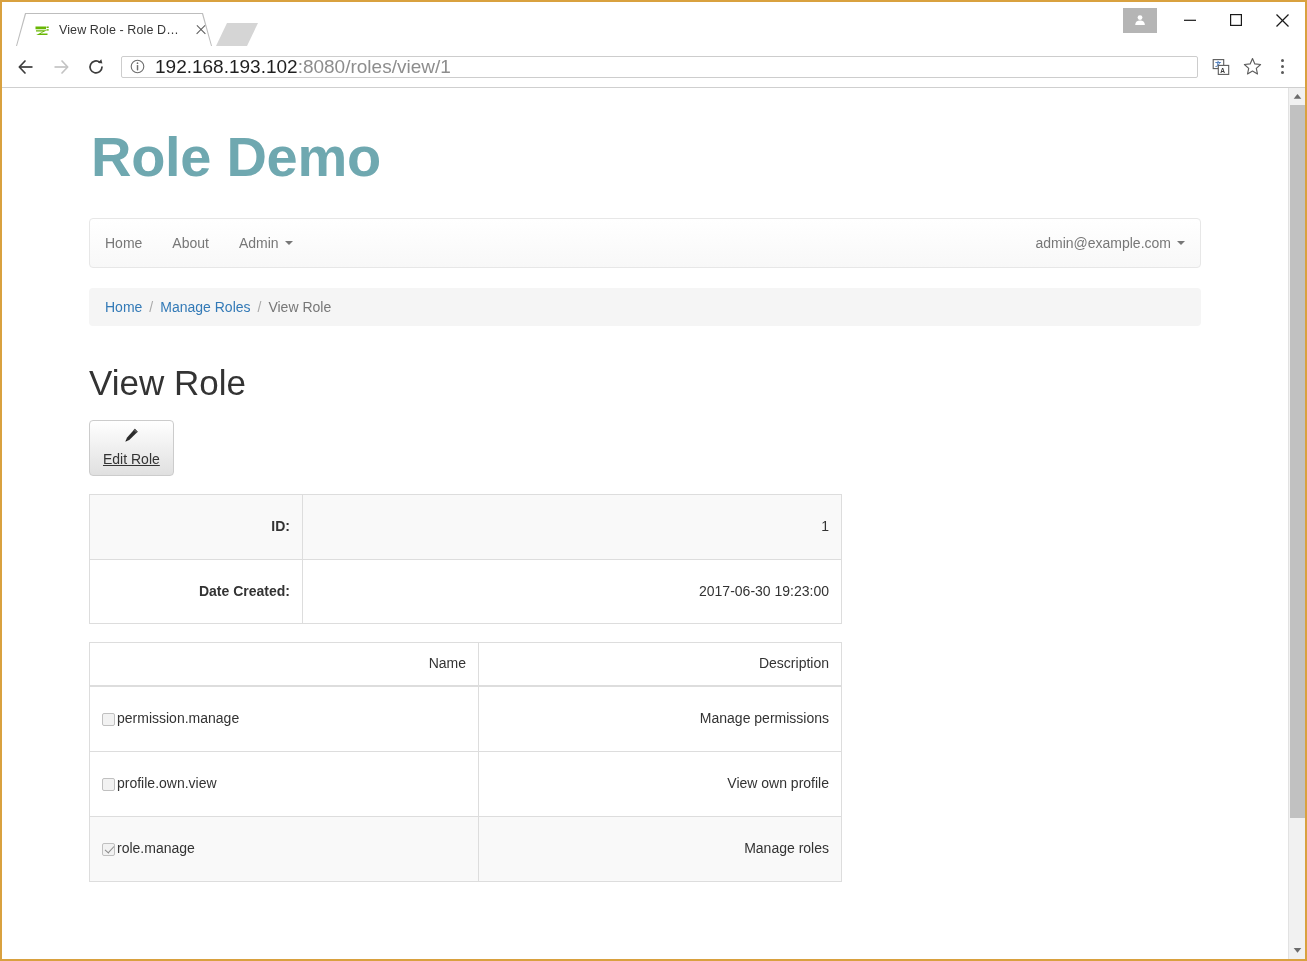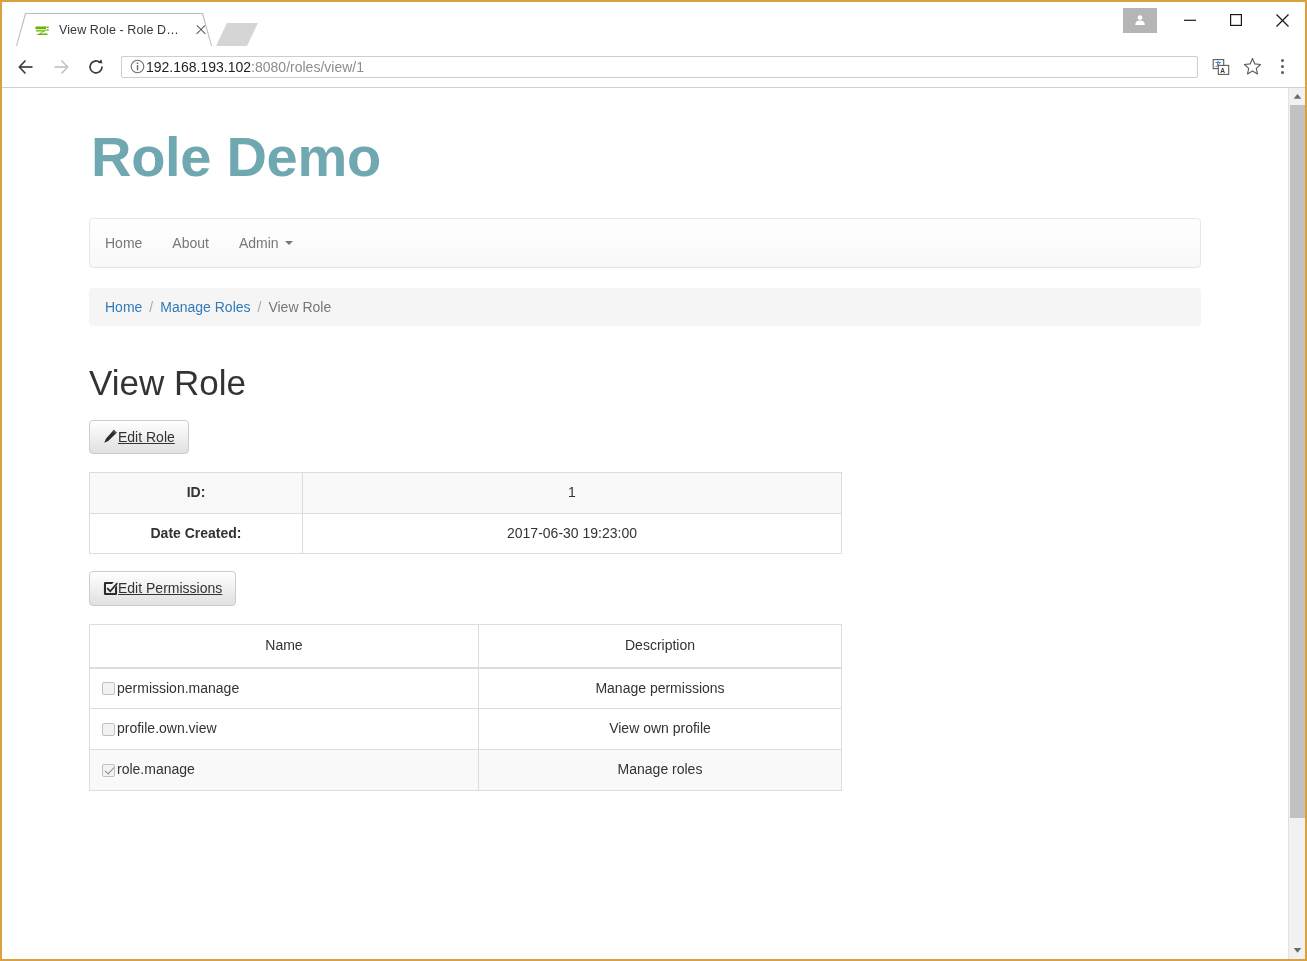--- a/index.html
+++ b/index.html
@@ -127,22 +127,22 @@
   .omnibox {
     flex: 1 1 auto;
     height: 22px;
     margin: 0 6px;
     border: 1px solid #cdcdcd;
     border-radius: 2px;
     background: #ffffff;
     display: flex;
     align-items: center;
     padding: 0 8px;
-    gap: 1px;
-    font-size: 14px;
+    gap: 10px;
+    font-size: 19px;
     color: #202020;
   }
   .url-host { color: #1f1f1f; }
   .url-rest { color: #8d8d8d; }
   .tbicon { width: 28px; height: 28px; display:flex; align-items:center; justify-content:center; }
   .kebab { width: 26px; display:flex; flex-direction:column; align-items:center; gap:3px; }
   .kebab i { width: 3px; height: 3px; border-radius: 50%; background: #5a5a5a; display:block; }
 
   
   .viewport {
@@ -226,46 +226,48 @@
     color: #333333;
     margin: 38px 0 0 0;
     line-height: 1.1;
   }
   h1.page-h.second { margin-top: 48px; }
 
   
   .btn {
     display: inline-flex;
     align-items: center;
+    gap: 7px;
     padding: 7px 13px;
     font-size: 14px;
     color: #333333;
     background: linear-gradient(to bottom, #ffffff 0%, #e0e0e0 100%);
     border: 1px solid #cccccc;
     border-radius: 4px;
     margin-top: 17px;
     line-height: 1.3;
+    flex-direction: column;
   }
   .btn svg { display: block; flex: 0 0 auto; }
 
   
   table.tbl {
     width: 753px;
     border-collapse: collapse;
     margin-top: 18px;
     font-size: 14px;
     color: #333333;
     background: #ffffff;
     border: 1px solid #dddddd;
   }
   table.tbl td, table.tbl th {
     border-top: 1px solid #dddddd;
-    padding: 10px 12px;
+    padding: 22px 12px;
     vertical-align: middle;
-    text-align: center;
+    text-align: right;
     line-height: 1.42;
   }
   table.tbl tr:first-child td, table.tbl tr:first-child th { border-top: none; }
   table.tbl tr.striped { background: #f9f9f9; }
   table.tbl th {
     font-weight: normal;
     border-bottom: 2px solid #dddddd;
     padding-top: 11px; padding-bottom: 11px;
   }
   .col-label { width: 213px; font-weight: bold; border-right: 1px solid #dddddd; }
@@ -425,20 +427,26 @@
               <span>Home</span>
             </li>
             <li class="nav-item">
               <span>About</span>
             </li>
             <li class="nav-item">
               <span>Admin</span>
               <span class="caret"></span>
             </li>
           </ul>
+          <ul class="nav-list nav-right">
+            <li class="nav-item">
+              <span>admin@example.com</span>
+              <span class="caret"></span>
+            </li>
+          </ul>
         </nav>
 
         
         <div class="breadcrumb">
           <a class="crumb-link" href="#">Home</a>
           <span class="crumb-sep">/</span>
           <a class="crumb-link" href="#">Manage Roles</a>
           <span class="crumb-sep">/</span>
           <span class="crumb-active">View Role</span>
         </div>
@@ -463,27 +471,20 @@
             </tr>
             <tr>
               <td class="col-label">Date Created:</td>
               <td class="col-val">2017-06-30 19:23:00</td>
             </tr>
           </tbody>
         </table>
 
         
 
-        <a class="btn" href="#">
-          <svg width="15" height="15" viewBox="0 0 16 16">
-            <path d="M1 2.4 A1.4 1.4 0 0 1 2.4 1 H11.6 L9.6 3.2 H3.2 V12.8 H12.8 V7.1 L15 4.3 V13.6 A1.4 1.4 0 0 1 13.6 15 H2.4 A1.4 1.4 0 0 1 1 13.6 Z" fill="#2b2b2b"></path>
-            <path d="M5.1 6.9 L7.7 9.5 L14.6 1.7 L15.9 2.9 L7.8 12.2 L3.8 8.2 Z" fill="#2b2b2b"></path>
-          </svg>
-          <span>Edit Permissions</span>
-        </a>
 
         <table class="tbl">
           <thead>
             <tr>
               <th class="col-name">Name</th>
               <th class="col-desc">Description</th>
             </tr>
           </thead>
           <tbody>
             <tr>

